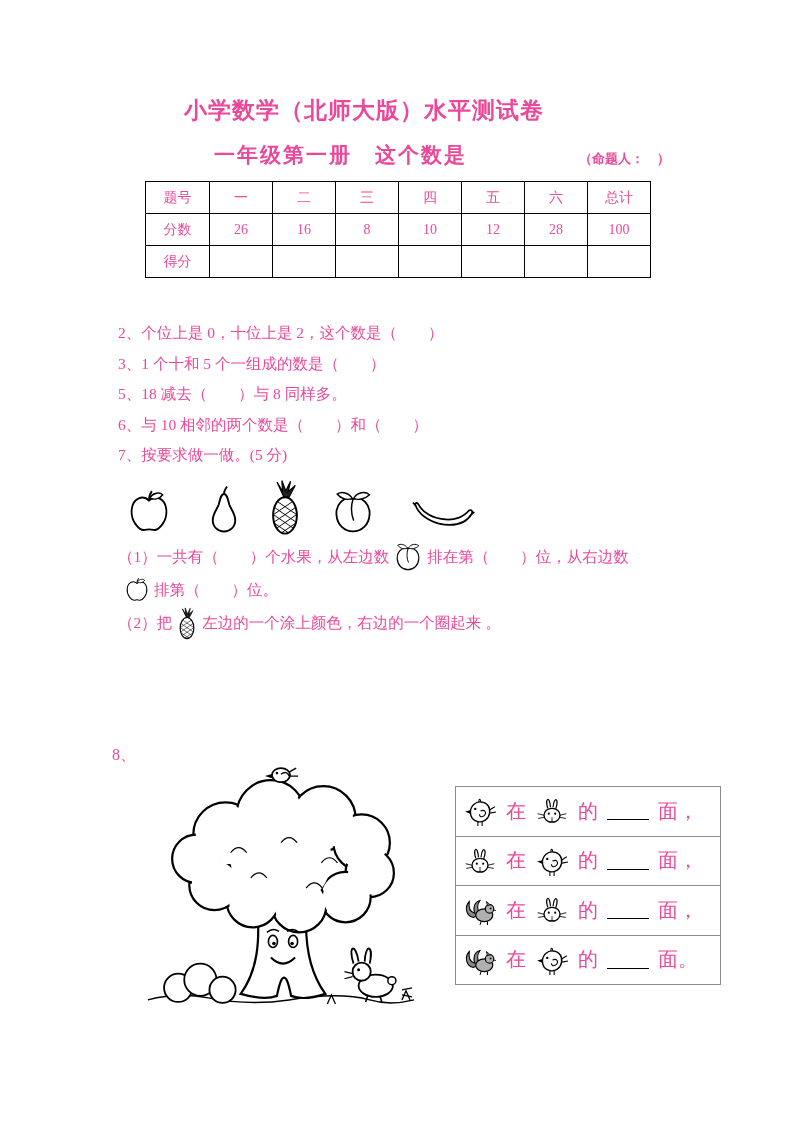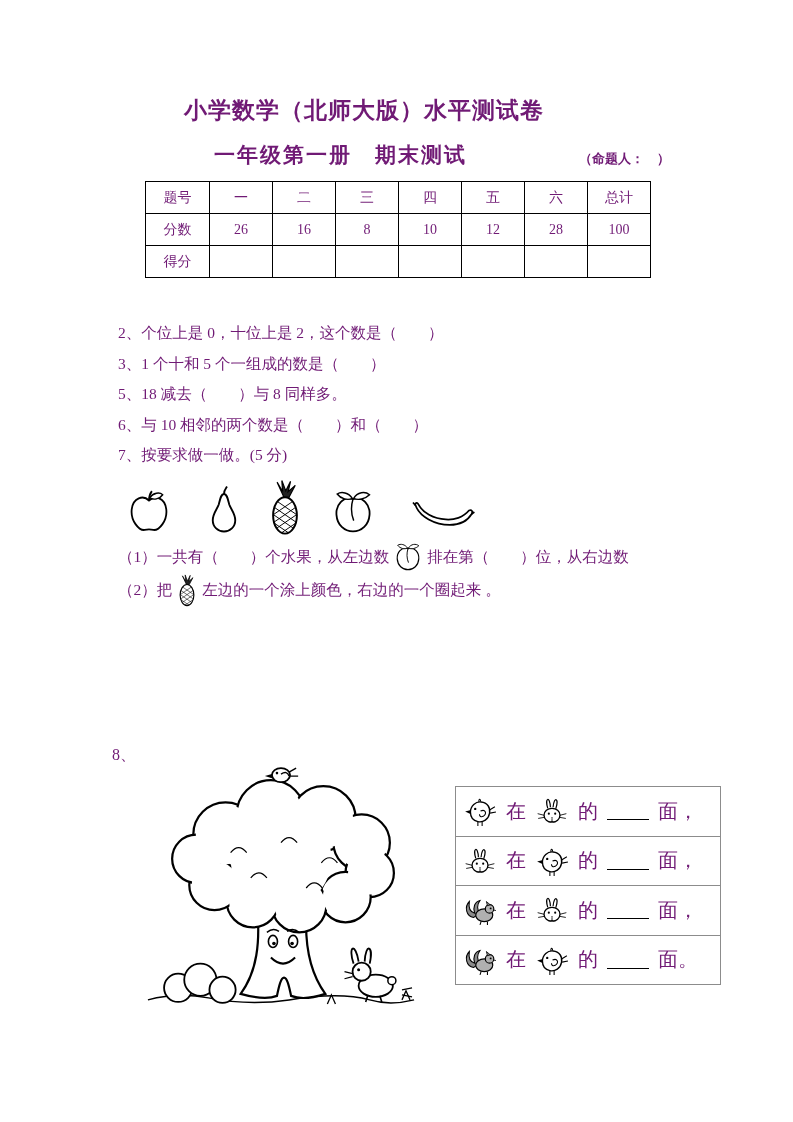--- a/index.html
+++ b/index.html
@@ -1,17 +1,17 @@
 <!DOCTYPE html>
 <html><head>
 <meta charset="utf-8">
 <style>
   * { margin:0; padding:0; box-sizing:border-box; }
   html,body { background:#ffffff; }
-  .page { position:relative; width:728px; height:1122px; background:#fff; color:#701a75;
+  .page { position:relative; width:728px; height:1122px; background:#fff; color:#ec4899;
           font-family:"Liberation Serif", serif; overflow:hidden;padding-left:47px; }
   .sprite { position:absolute; width:0; height:0; overflow:hidden; }
 
   .title { position:absolute; top:95px; left:0; width:100%; text-align:center;
            font-size:23px; font-weight:700; letter-spacing:1px; }
   .subtitle { position:absolute; left:214px; top:141px; font-size:21px; font-weight:700; letter-spacing:2px; }
   .note { position:absolute; left:543px; top:150px; font-size:13px; font-weight:700;margin-left:36px; }
 
   .score-table { position:absolute; top:181px; left:145px; border-collapse:collapse; }
   .score-table td { border:1px solid #000; width:63px; height:32px; text-align:center;
@@ -109,21 +109,21 @@
       <ellipse cx="40" cy="42" rx="16" ry="12" fill="#b0b0b0" stroke="#000" stroke-width="2.2"></ellipse>
       <circle cx="50" cy="30" r="8" fill="#b0b0b0" stroke="#000" stroke-width="2.2"></circle>
       <path d="M46 24 L44 16 L51 22 Z" fill="#8a8a8a" stroke="#000" stroke-width="1.5"></path>
       <circle cx="52" cy="29" r="1.8" fill="#000"></circle>
       <path d="M57 32 L62 33" stroke="#000" stroke-width="1.6"></path>
       <path d="M34 54 L32 60 M46 54 L46 60" stroke="#000" stroke-width="2"></path>
     </symbol>
   </svg>
 
   <div class="title">小学数学（北师大版）水平测试卷</div>
-  <span class="subtitle">一年级第一册　期末测试</span>
+  <span class="subtitle">一年级第一册　这个数是</span>
   <span class="note">（命题人：　）</span>
 
   <table class="score-table">
     <tbody>
         <tr>
       <td class="lbl">题号</td>
       <td>一</td>
       <td>二</td>
       <td>三</td>
       <td>四</td>
@@ -180,20 +180,26 @@
     </div>
 
     <div class="subq">
       <span>（1）一共有（　　）个水果，从左边数</span>
       <svg class="inline-icon" viewBox="0 0 64 64">
           <use href="#sym-peach"></use>
         </svg>
       <span>排在第（　　）位，从右边数</span>
     </div>
     <div class="subq">
+      <svg class="inline-icon small" viewBox="0 0 64 64">
+          <use href="#sym-apple"></use>
+        </svg>
+      <span>排第（　　）位。</span>
+    </div>
+    <div class="subq">
       <span>（2）把</span>
       <svg class="inline-icon tall" viewBox="0 0 48 72">
           <use href="#sym-pineapple"></use>
         </svg>
       <span>左边的一个涂上颜色，右边的一个圈起来 。</span>
     </div>
   </div>
 
   <div class="q8">8、</div>
 

